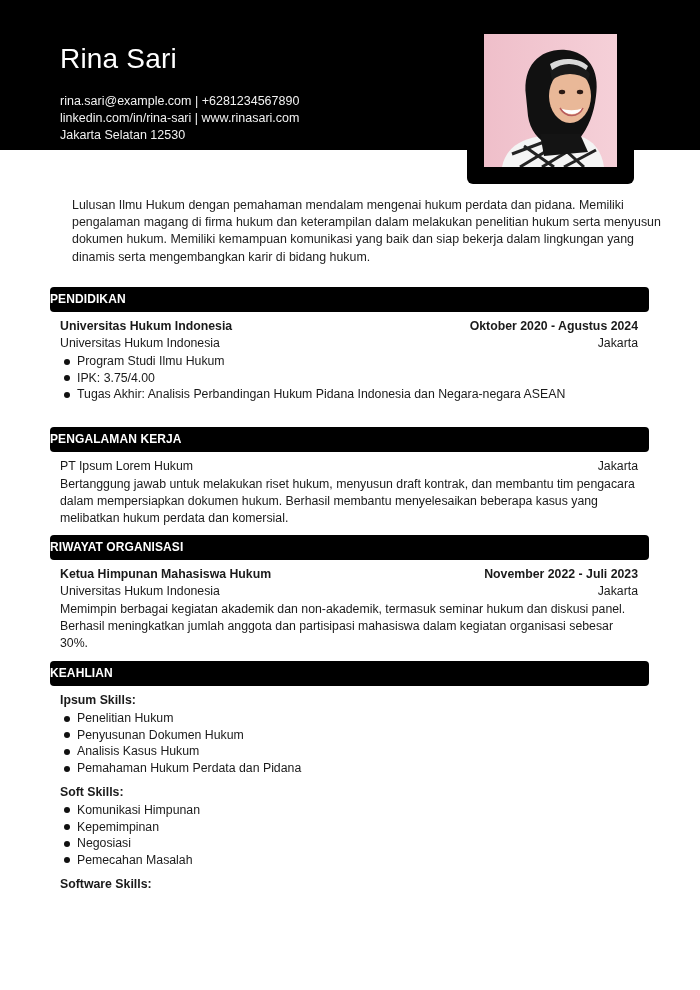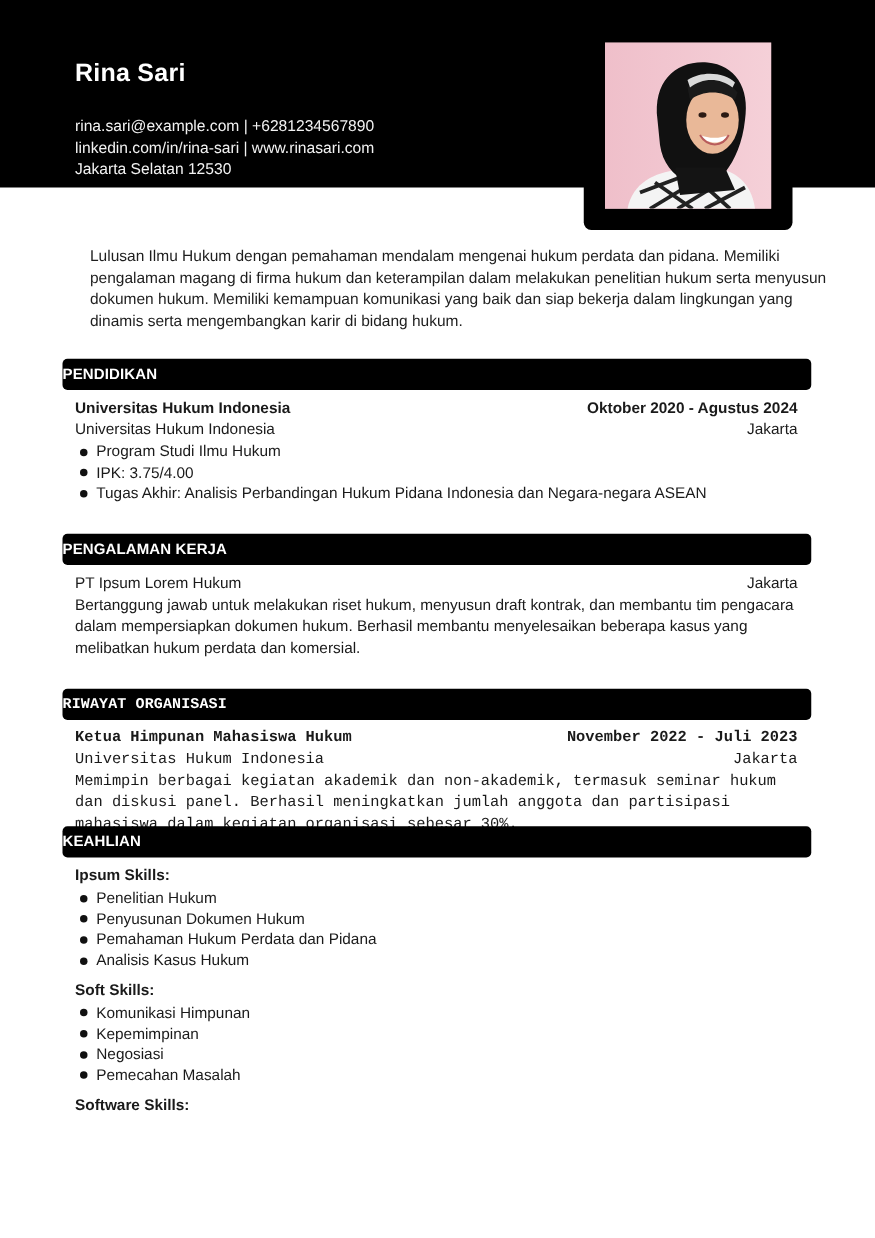--- a/index.html
+++ b/index.html
@@ -4,21 +4,21 @@
   <style>
     * { box-sizing: border-box; margin: 0; padding: 0; }
     html, body { width: 700px; height: 990px; background: #ffffff; overflow: hidden; }
     body { font-family: "Liberation Sans", sans-serif; color: #1a1a1a; position: relative; }
 
     .header-band {
       position: absolute; left: 0; top: 0; width: 700px; height: 150px;
       background: #000000;
     }
     .header-info { position: absolute; left: 60px; top: 45px; color: #ffffff; }
-    .name { font-size: 20px; font-weight: bold; line-height: 28px; letter-spacing: 0.2px; }
+    .name { font-size: 28px; font-weight: normal; line-height: 28px; letter-spacing: 0.2px; }
     .contact-line { font-size: 12.5px; line-height: 17px; color: #f2f2f2; }
     .contact-line.first { margin-top: 20px; }
 
     .photo-frame {
       position: absolute; left: 467px; top: 18px; width: 167px; height: 166px;
       background: #000000; border-radius: 0 0 6px 6px;
     }
     .photo {
       position: absolute; left: 17px; top: 16px; width: 133px; height: 133px;
       background: #f1c6cf; overflow: hidden;
@@ -116,21 +116,21 @@
   <div class="section-bar">PENGALAMAN KERJA</div>
   <div class="section-body">
     <div class="row">
       <span>PT Ipsum Lorem Hukum</span>
       <span>Jakarta</span>
     </div>
     <p class="desc">Bertanggung jawab untuk melakukan riset hukum, menyusun draft kontrak, dan membantu tim pengacara dalam mempersiapkan dokumen hukum. Berhasil membantu menyelesaikan beberapa kasus yang melibatkan hukum perdata dan komersial.</p>
   </div>
 </div>
 
-<div class="section" style="top:551px;font-family:Liberation Mono, monospace;">
+<div class="section" style="top:535px;">
   <div class="section-bar">RIWAYAT ORGANISASI</div>
   <div class="section-body">
     <div class="row">
       <span class="b">Ketua Himpunan Mahasiswa Hukum</span>
       <span class="b">November 2022 - Juli 2023</span>
     </div>
     <div class="row">
       <span>Universitas Hukum Indonesia</span>
       <span>Jakarta</span>
     </div>
@@ -138,22 +138,22 @@
   </div>
 </div>
 
 <div class="section" style="top:661px;">
   <div class="section-bar">KEAHLIAN</div>
   <div class="section-body">
     <div class="sub-heading">Ipsum Skills:</div>
     <ul class="bullets">
       <li>Penelitian Hukum</li>
       <li>Penyusunan Dokumen Hukum</li>
+      <li>Analisis Kasus Hukum</li>
       <li>Pemahaman Hukum Perdata dan Pidana</li>
-      <li>Analisis Kasus Hukum</li>
     </ul>
     <div class="sub-heading spaced">Soft Skills:</div>
     <ul class="bullets">
       <li>Komunikasi Himpunan</li>
       <li>Kepemimpinan</li>
       <li>Negosiasi</li>
       <li>Pemecahan Masalah</li>
     </ul>
     <div class="sub-heading spaced">Software Skills:</div>
   </div>

